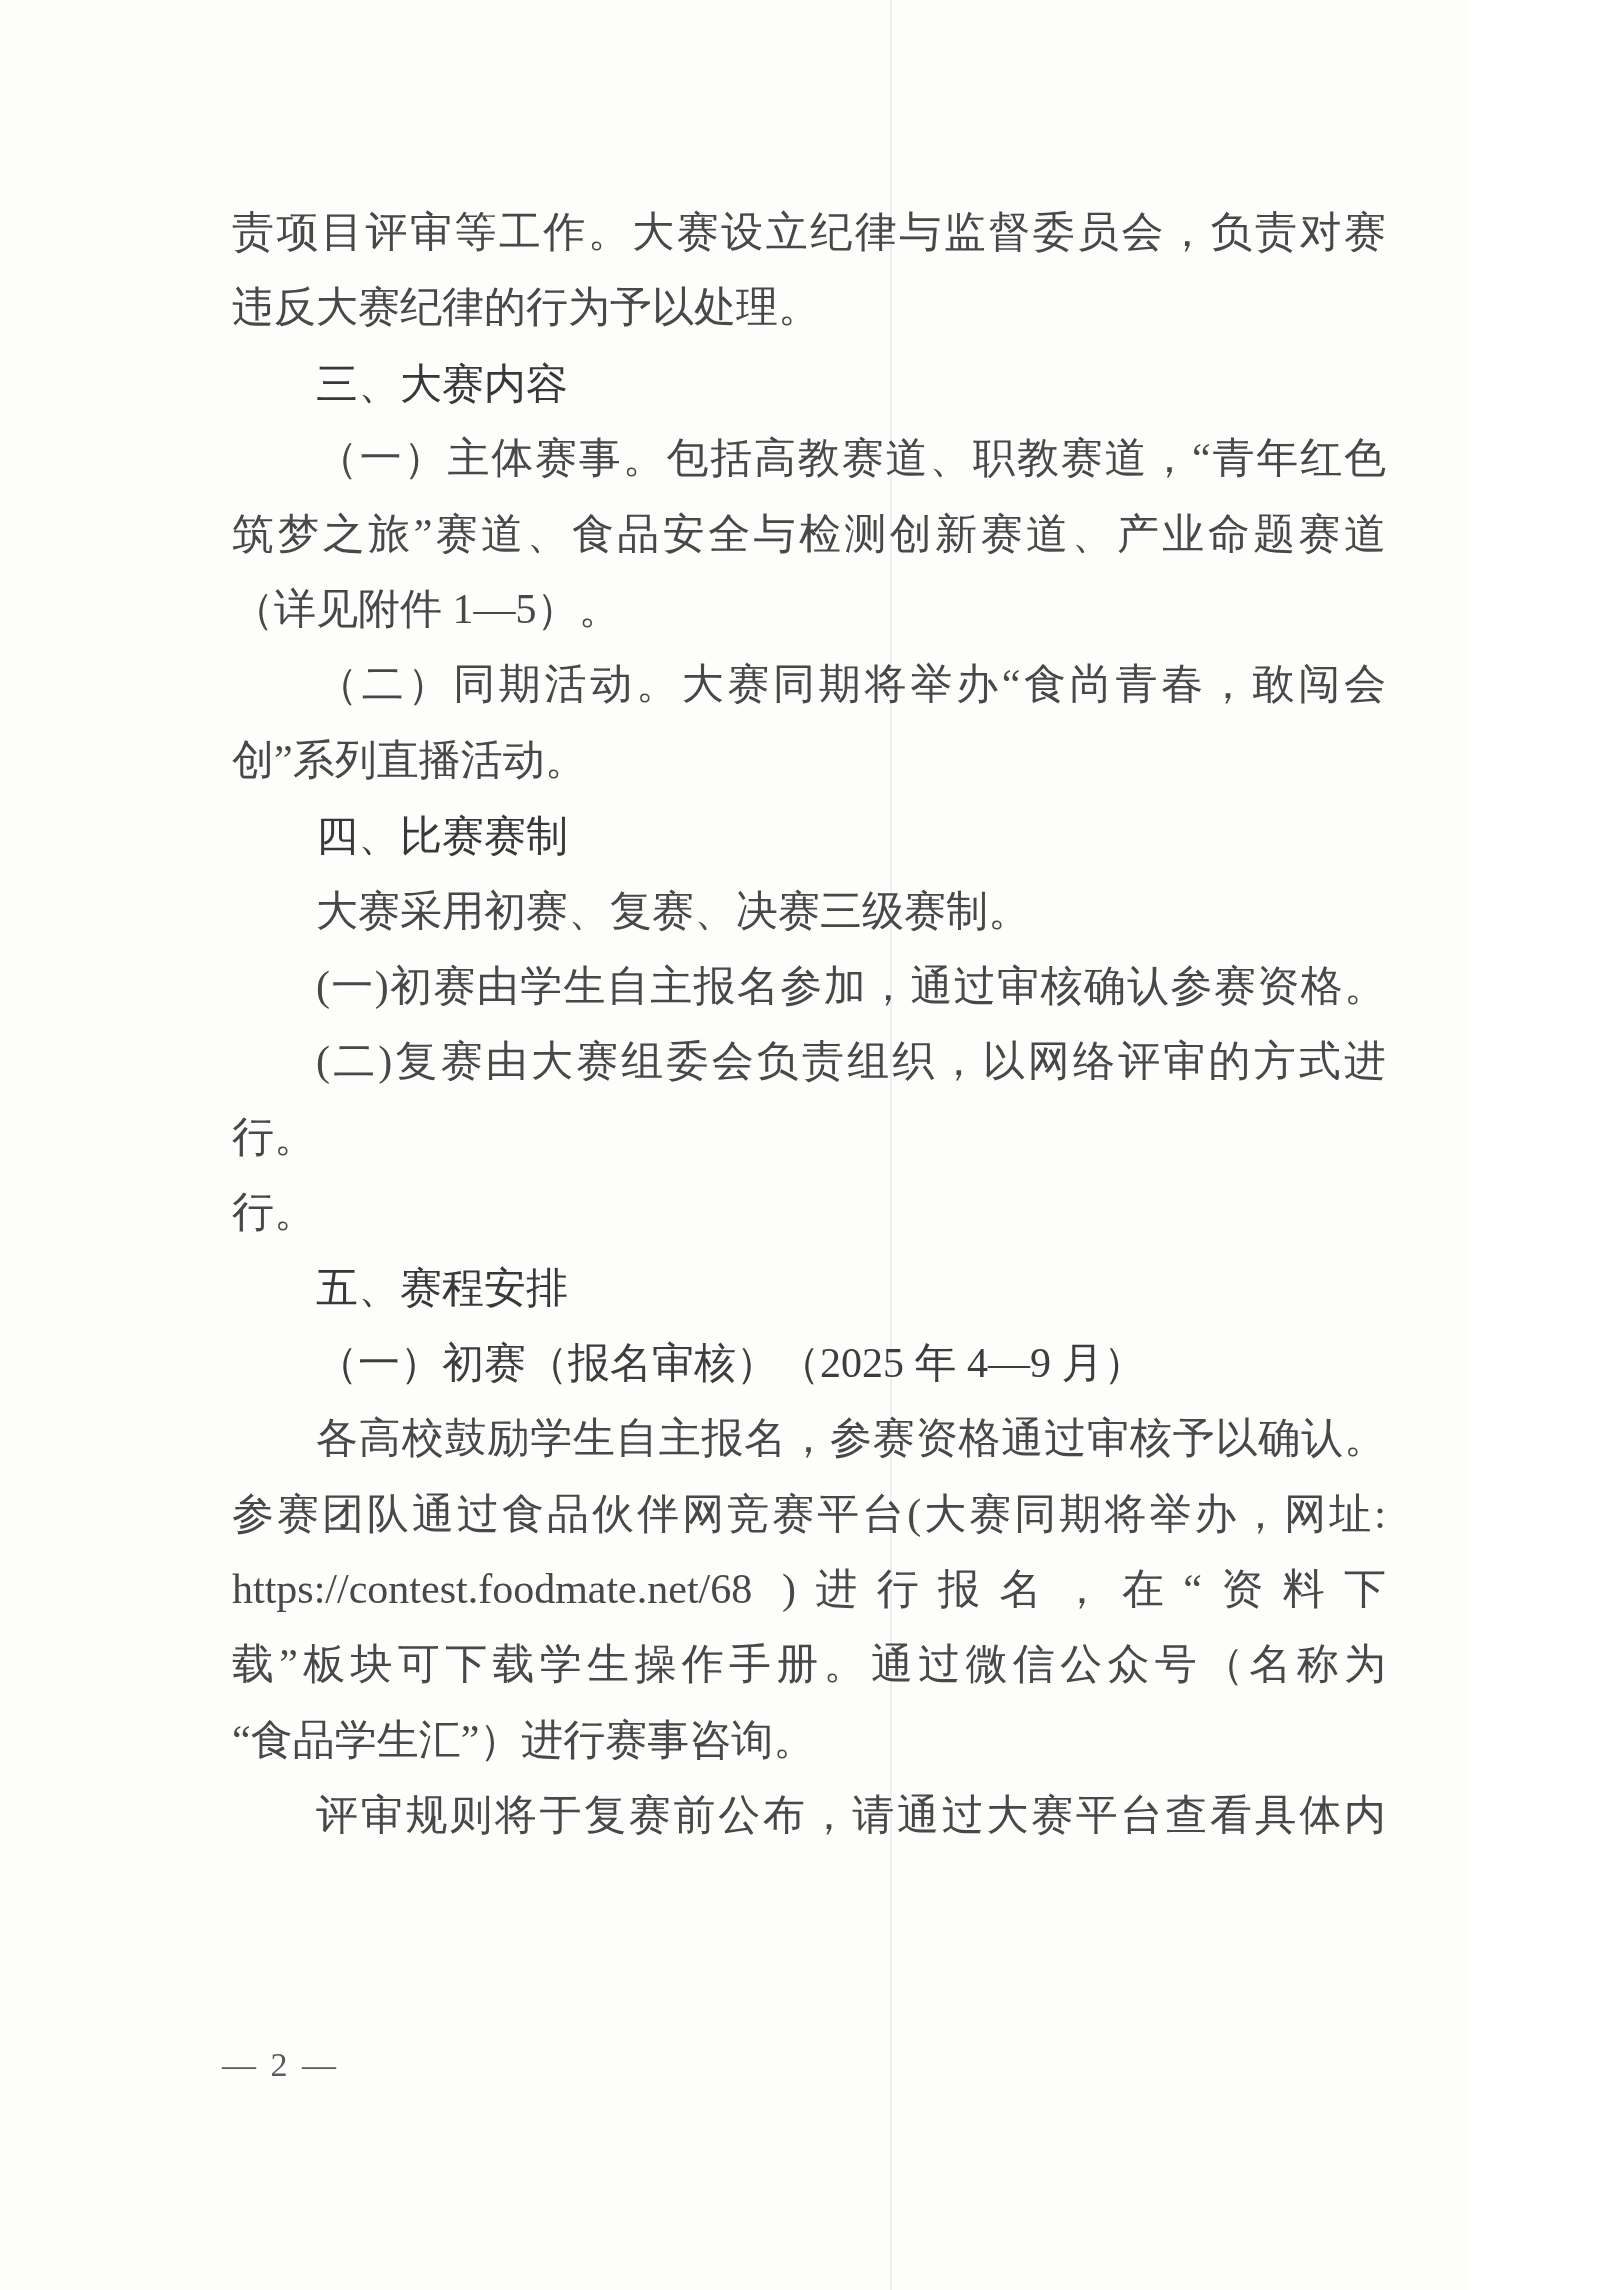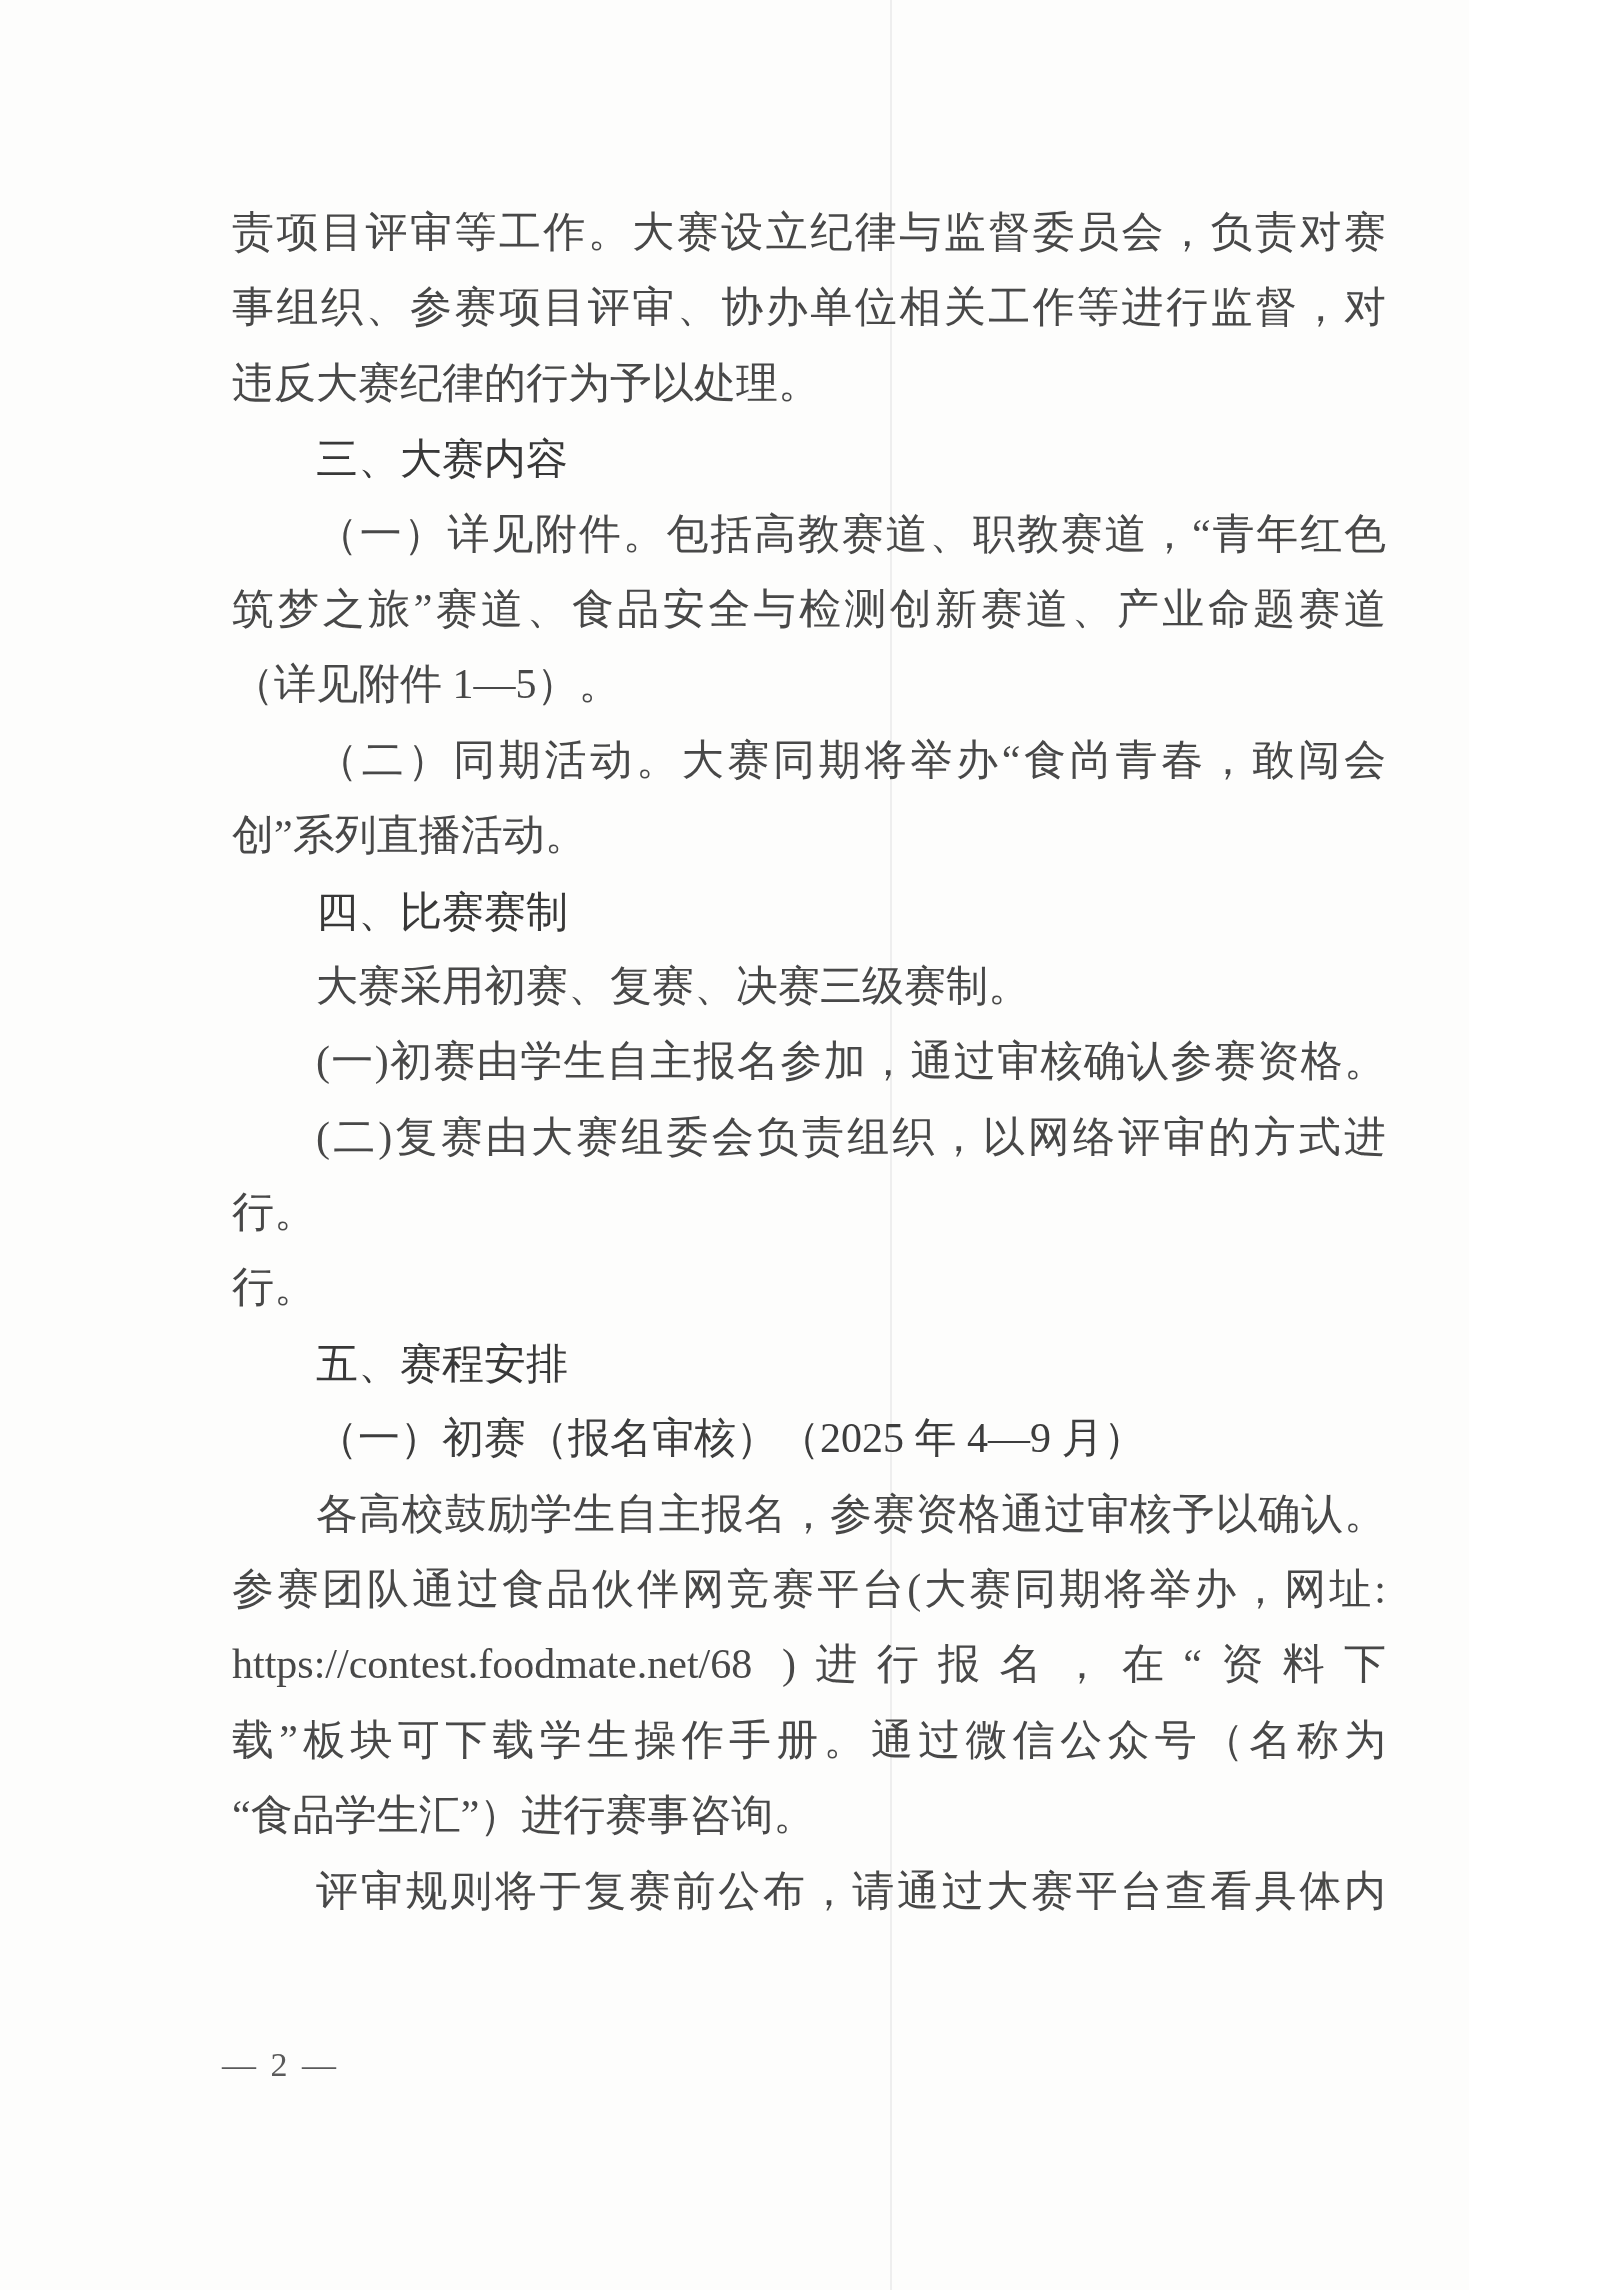--- a/index.html
+++ b/index.html
@@ -68,24 +68,23 @@
   }
 </style>
 </head>
 <body>
 
 <div class="page">
   <div class="crease"></div>
 
   <main class="text-block">
     <div class="ln stretch">责项目评审等工作。大赛设立纪律与监督委员会，负责对赛</div>
-    <div class="ln stretch">事组织、参赛项目评审、协办单位相关工作等进行监督，对</div>
     <div class="ln">违反大赛纪律的行为予以处理。</div>
     <div class="ln heading indent">三、大赛内容</div>
-    <div class="ln indent stretch">（一）详见附件。包括高教赛道、职教赛道，“青年红色</div>
+    <div class="ln indent stretch">（一）主体赛事。包括高教赛道、职教赛道，“青年红色</div>
     <div class="ln stretch">筑梦之旅”赛道、食品安全与检测创新赛道、产业命题赛道</div>
     <div class="ln">（详见附件 1—5）。</div>
     <div class="ln indent stretch">（二）同期活动。大赛同期将举办“食尚青春，敢闯会</div>
     <div class="ln">创”系列直播活动。</div>
     <div class="ln heading indent">四、比赛赛制</div>
     <div class="ln indent">大赛采用初赛、复赛、决赛三级赛制。</div>
     <div class="ln indent stretch">(一)初赛由学生自主报名参加，通过审核确认参赛资格。</div>
     <div class="ln indent stretch">(二)复赛由大赛组委会负责组织，以网络评审的方式进</div>
     <div class="ln">行。</div>
     <div class="ln">行。</div>

